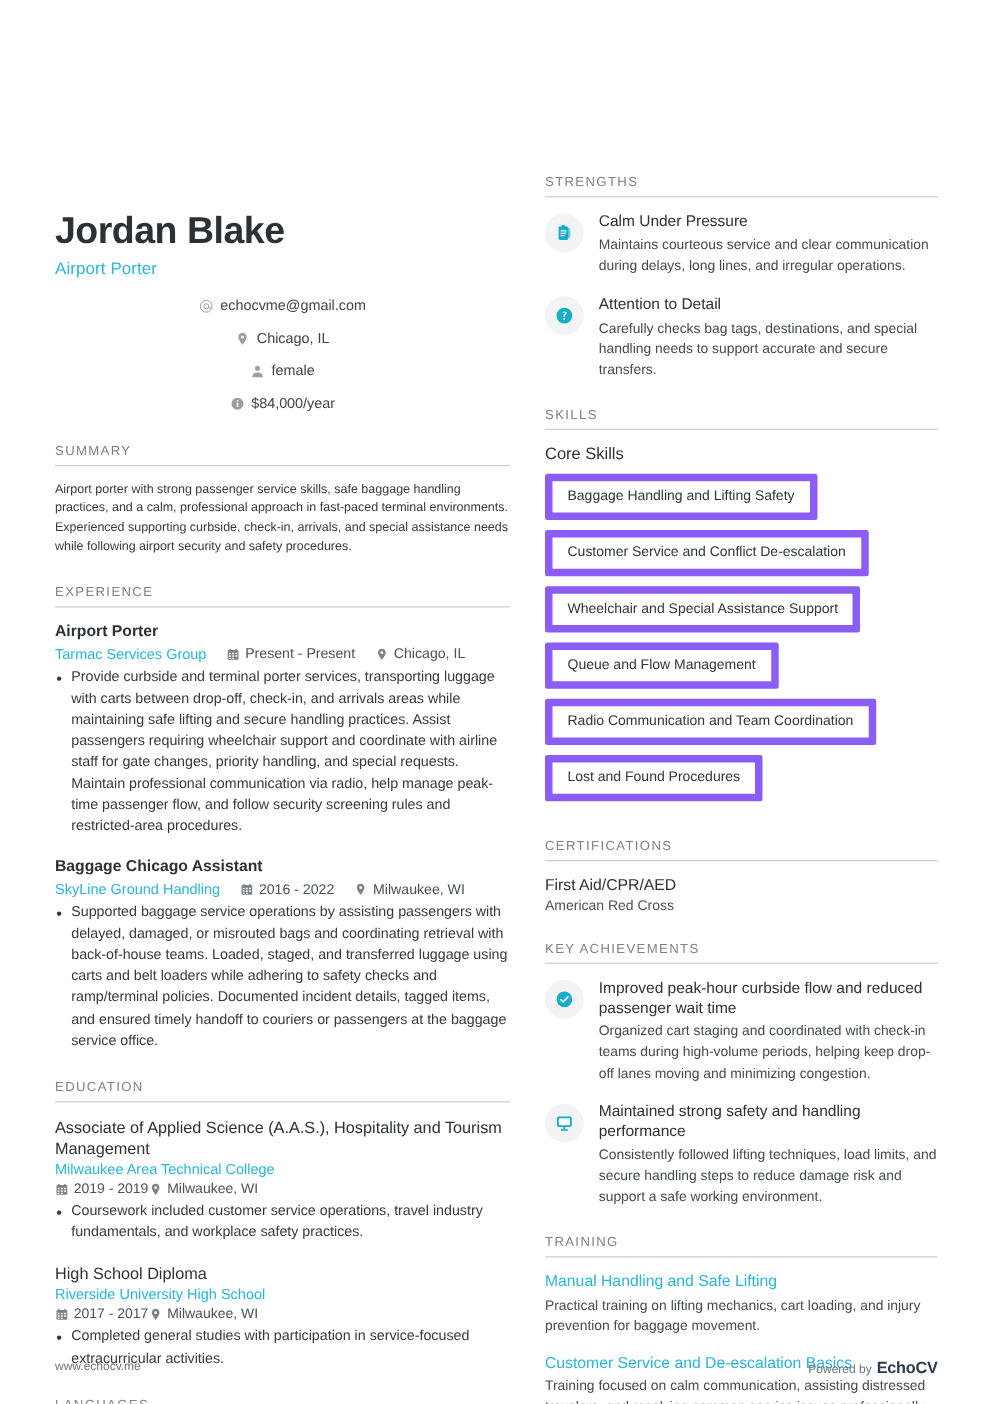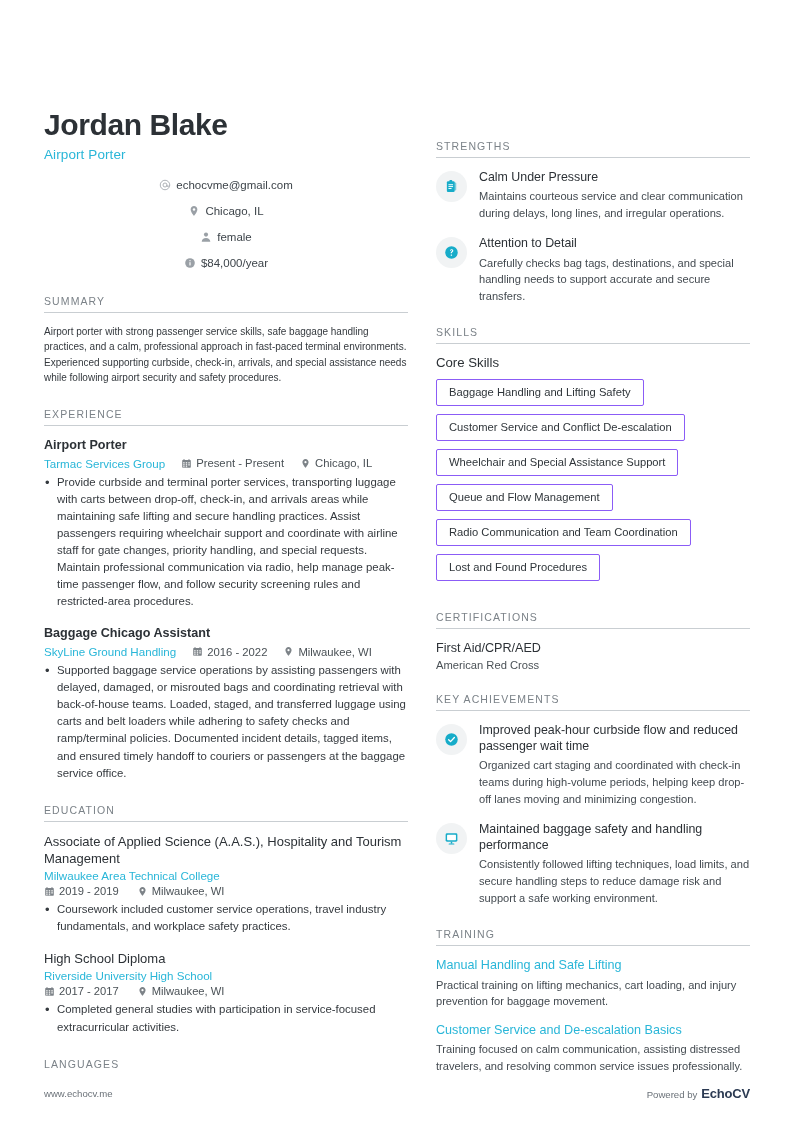--- a/index.html
+++ b/index.html
@@ -107,21 +107,20 @@
     content: "•";
     position: absolute;
     left: 1px;
     top: -1px;
     font-size: 13px;
     color: #34393e;
   }
   .edu-meta {
     display: flex;
     align-items: center;
-    gap: 18px;
     margin-top: 3px;
     font-size: 11.2px;
     color: #4a5156;
   }
 
   
   .strength {
     display: flex;
     gap: 12px;
     margin-bottom: 14px;
@@ -151,21 +150,21 @@
     line-height: 1.5;
     color: #434a50;
   }
   .sub-head {
     font-size: 13.2px;
     color: #2c3136;
     margin-bottom: 9px;
   }
   .pill {
     display: inline-block;
-    border: 1px solid #8b5cf6;
+    border: 6px solid #8b5cf6;
     border-radius: 2px;
     padding: 6px 12px;
     font-size: 11.2px;
     color: #2f353a;
     margin-bottom: 8px;
     line-height: 1.15;
   }
   .cert-name {
     font-size: 12.6px;
     color: #2c3136;
@@ -503,21 +502,21 @@
             <div class="strength">
               <span class="ico-circle">
                 <svg width="15" height="15" viewBox="0 0 24 24" fill="none">
                   <rect x="2.6" y="3.6" width="18.8" height="13.4" rx="2.2" fill="#17acc9"></rect>
                   <rect x="4.9" y="5.9" width="14.2" height="8.8" rx="1" fill="#fff"></rect>
                   <rect x="10.8" y="17" width="2.4" height="3.2" fill="#17acc9"></rect>
                   <rect x="7.4" y="19.8" width="9.2" height="1.9" rx="0.9" fill="#17acc9"></rect>
                 </svg>
               </span>
               <span class="strength-body">
-                <span class="strength-title" style="display:block;">Maintained baggage safety and handling performance</span>
+                <span class="strength-title" style="display:block;">Maintained strong safety and handling performance</span>
                 <span class="strength-desc" style="display:block;">Consistently followed lifting techniques, load limits, and secure handling steps to reduce damage risk and support a safe working environment.</span>
               </span>
             </div>
           </div>
       </div>
 
       <div class="section">
         <div class="sec-head">TRAINING</div>
         <div id="training-list">
             <div class="training-item">

